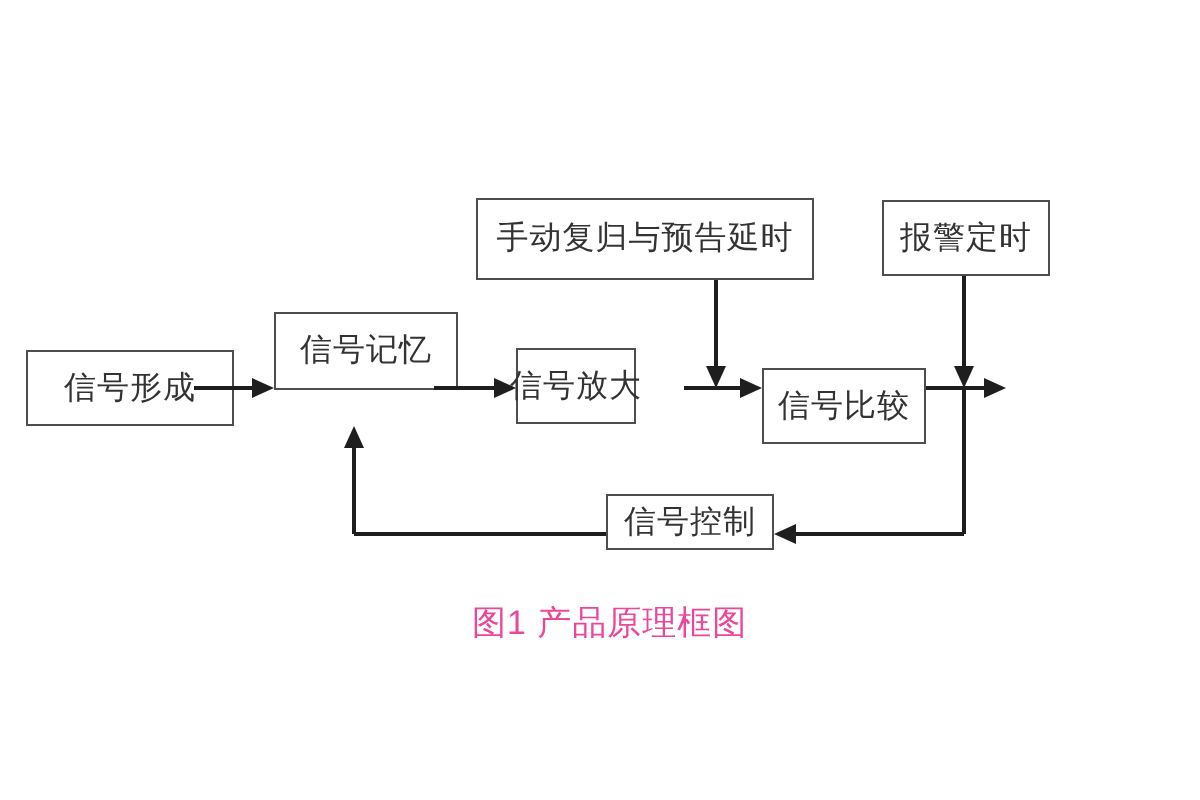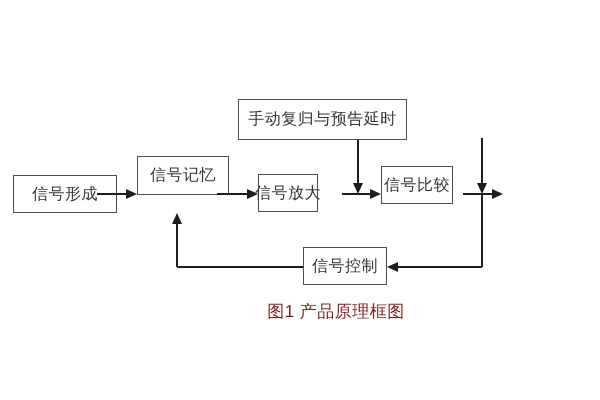--- a/index.html
+++ b/index.html
@@ -41,27 +41,27 @@
   }
   .arr.right { border-top: 5px solid transparent; border-bottom: 5px solid transparent; border-left: 11px solid #1e1e1e; }
   .arr.left  { border-top: 5px solid transparent; border-bottom: 5px solid transparent; border-right: 11px solid #1e1e1e; }
   .arr.down  { border-left: 5px solid transparent; border-right: 5px solid transparent; border-top: 11px solid #1e1e1e; }
   .arr.up    { border-left: 5px solid transparent; border-right: 5px solid transparent; border-bottom: 11px solid #1e1e1e; }
 
   
   .b-forming  { left: 13px;  top: 175px; width: 104px;  height: 38px; }
   .b-memory   { left: 137px; top: 156px; width: 92px;  height: 39px; }
   .b-amplify  { left: 258px; top: 174px; width: 60px;  height: 38px; }
-  .b-compare  { left: 381px; top: 166px; width: 72px;  height: 38px; }
+  .b-compare  { left: 381px; top: 184px; width: 82px;  height: 38px; }
   .b-output   { left: 503px; top: 174px; width: 84px;  height: 39px; }
   
   .b-manual   { left: 238px; top: 99px;  width: 169px; height: 41px; }
   .b-alarm    { left: 441px; top: 100px; width: 84px;  height: 38px; }
   
-  .b-control  { left: 303px; top: 247px; width: 84px;  height: 38px; }
+  .b-control  { left: 303px; top: 247px; width: 84px;  height: 28px; }
 
   
   .s1 { left: 97px;  top: 193px; width: 29px; height: 2px; }
   .s2 { left: 217px; top: 193px; width: 30px; height: 2px; }
   .s3 { left: 342px; top: 193px; width: 28px; height: 2px; }
   .s4 { left: 463px; top: 193px; width: 29px; height: 2px; }
   .a1 { left: 126px; top: 189px; }
   .a2 { left: 247px; top: 189px; }
   .a3 { left: 370px; top: 189px; }
   .a4 { left: 492px; top: 189px; }
@@ -84,39 +84,40 @@
   
   .s9  { left: 177px; top: 266px; width: 126px; height: 2px; }
   .s10 { left: 176px; top: 224px; width: 2px;  height: 43px; }
   .a10 { left: 172px; top: 213px; }
 
   .caption {
     position: absolute;
     left: 236px;
     top: 300px;
     width: 200px;
-    text-align: center;
-    color: #7f1d1d;
+    text-align: left;
+    color: #ec4899;
     font-size: 17px;
     font-weight: 500;
     letter-spacing: 0.5px;
     white-space: nowrap;
   }
 </style>
 </head>
 <body>
 
 <div class="canvas">
 
   <div class="node b-forming">信号形成</div>
   <div class="node b-memory">信号记忆</div>
   <div class="node b-amplify">信号放大</div>
   <div class="node b-compare">信号比较</div>
 
   <div class="node b-manual">手动复归与预告延时</div>
+  <div class="node b-alarm">报警定时</div>
 
   <div class="node b-control">信号控制</div>
 
   <div class="line s1"></div>
   <div class="arr right a1"></div>
 
   <div class="line s2"></div>
   <div class="arr right a2"></div>
 
   <div class="line s3"></div>

